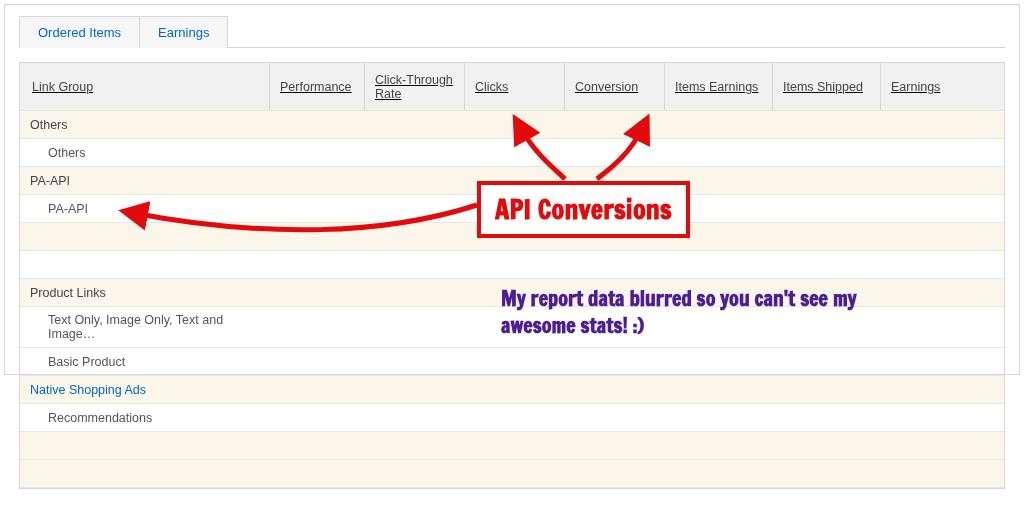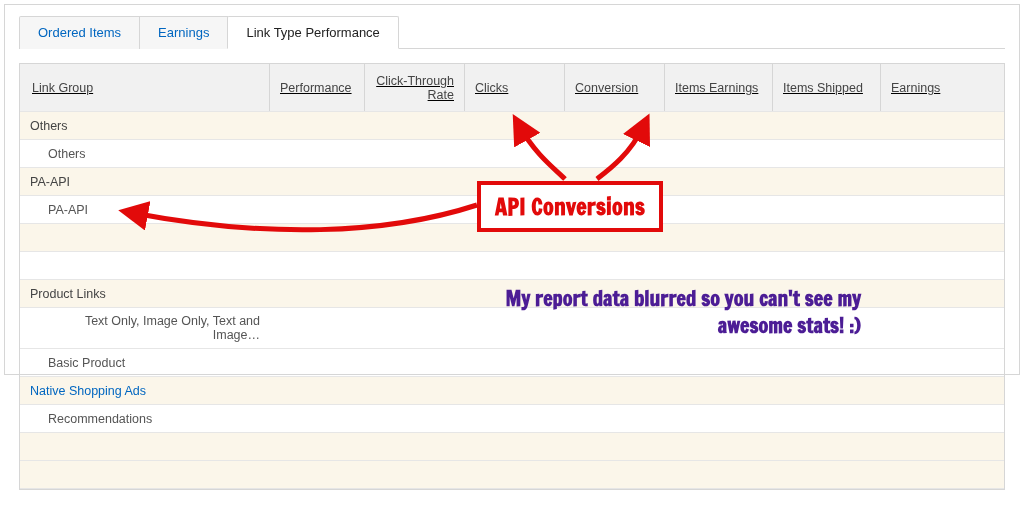--- a/index.html
+++ b/index.html
@@ -11,21 +11,20 @@
     height: 517px;
     position: relative;
     overflow: hidden;
   }
   .page-wrap {
     border: 1px solid #d6d6d6;
     margin: 4px;
     padding: 10px 14px 16px 14px;
     height: 371px;
     position: relative;
-    text-align: right;
   }
   
   .tabs {
     display: flex;
     border-bottom: 1px solid #d6d6d6;
     margin-bottom: 14px;
   }
   .tab {
     padding: 8px 18px;
     border: 1px solid #d6d6d6;
@@ -97,21 +96,21 @@
     user-select: none;
   }
   
   .ann-box {
     position: absolute;
     border: 4px solid #e20a0a;
     padding: 6px 14px;
     font-family: "Francois One", "Arial Black", Arial, sans-serif;
     font-weight: 700;
     color: #e20a0a;
-    font-size: 22px;
+    font-size: 26px;
     letter-spacing: 0.2px;
     background: #fff;
     left: 472px;
     top: 176px;
   }
   .ann-text {
     position: absolute;
     left: 460px;
     top: 280px;
     width: 360px;
@@ -131,21 +130,20 @@
   .arrow-conv { left: 580px; top: 114px; width: 80px; height: 66px; }
   .arrow-api { left: 120px; top: 198px; width: 360px; height: 45px; }
 </style>
 </head>
 <body>
 
 <div class="page-wrap">
   <div class="tabs">
     <div class="tab">Ordered Items</div>
     <div class="tab">Earnings</div>
-    <div class="tab active">Link Type Performance</div>
   </div>
 
   <div class="tbl">
     <div class="tbl-head">
       <div class="cell link-group">Link Group</div>
       <div class="cell c-imp">Performance</div>
       <div class="cell c-ctr">Click-Through Rate</div>
       <div class="cell c-clicks">Clicks</div>
       <div class="cell c-conv">Conversion</div>
       <div class="cell c-items">Items Earnings</div>

